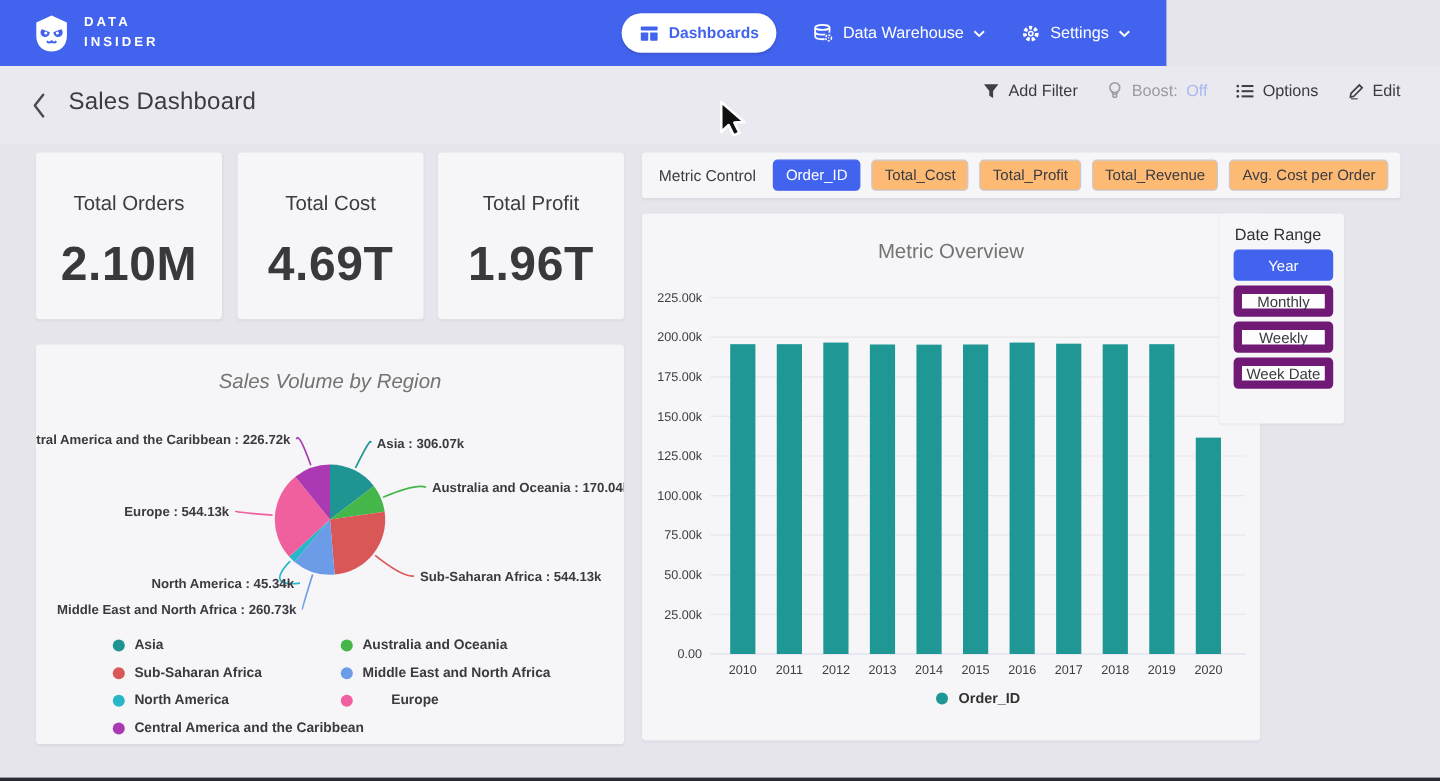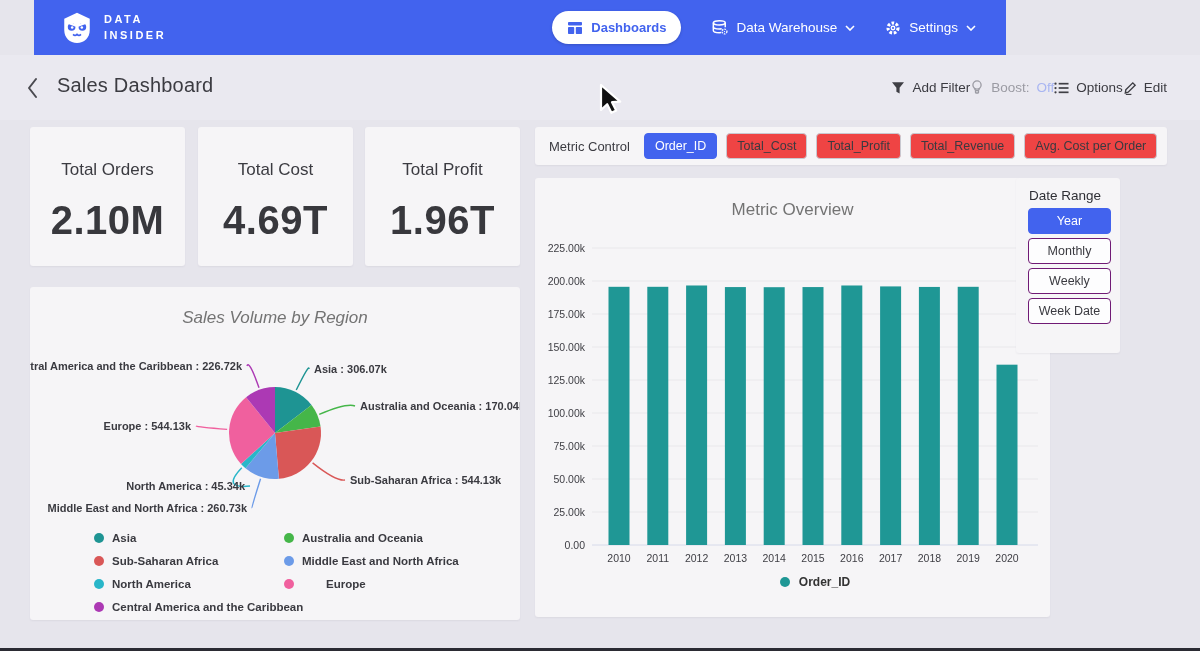--- a/index.html
+++ b/index.html
@@ -2,69 +2,69 @@
 <html><head>
 <meta charset="utf-8">
 <style>
   * { margin:0; padding:0; box-sizing:border-box; }
   html,body { width:1200px; height:651px; }
   body { font-family:"Liberation Sans", sans-serif; }
   .stage { position:relative; width:1200px; height:651px; background:#E6E5EC; overflow:hidden; }
 
   
   .topnav { position:absolute; left:0; top:0; width:972px; height:55px; background:#4263EE;
-            display:flex; align-items:center; justify-content:space-between; padding:0 30px 0 26px;margin-left:34px; }
+            display:flex; align-items:center; justify-content:space-between; padding:0 30px 0 26px; }
   .brand { display:flex; align-items:center; gap:10px; }
   .brand-text { color:#fff; font-size:11px; font-weight:bold; letter-spacing:2.5px; line-height:1.45; }
   .nav-right { display:flex; align-items:center; gap:30px; }
   .nav-pill { display:flex; align-items:center; gap:8px; background:#fff; color:#4263EE;
               border:none; border-radius:17px; height:33px; padding:0 15px; font-size:13px;
               font-weight:bold; cursor:pointer; box-shadow:0 1px 3px rgba(0,0,0,.18); font-family:inherit; }
   .nav-item { display:flex; align-items:center; gap:8px; color:#fff; font-size:13.5px; font-weight:500; cursor:pointer; background:none; border:none; font-family:inherit; }
 
   
   .header-row { position:absolute; left:0; top:55px; width:1200px; height:65px; background:#EAE9F0; }
   .back-btn { position:absolute; left:26px; top:22px; background:none; border:none; cursor:pointer; }
   .page-title { position:absolute; left:57px; top:19px; font-size:20px; font-weight:500; color:#3B3B41; letter-spacing:.2px; }
-  .header-actions { position:absolute; right:33px; top:25px; display:flex; align-items:center; }
+  .header-actions { position:absolute; right:33px; top:13px; display:flex; align-items:center; gap:24px; }
   .h-action { display:flex; align-items:center; gap:7px; font-size:13.5px; font-weight:500; color:#3B3B41;
               background:none; border:none; cursor:pointer; font-family:inherit; }
   .h-action.muted { color:#9B9BA3; }
   .boost-off { color:#A9B6F2;text-align:center; }
 
   
   .card { position:absolute; background:#F6F5F7; border-radius:3px; box-shadow:0 1px 2px rgba(40,40,60,.06); }
   .kpi-card { width:155px; height:139px; top:127px; display:flex; flex-direction:column; align-items:center; }
   .kpi-label { margin-top:33px; font-size:17px; color:#3B3B41; }
   .kpi-value { margin-top:18px; font-size:40px; font-weight:bold; color:#38383D; letter-spacing:.5px; }
 
   .card-title { position:absolute; width:100%; text-align:center; font-size:17px; font-weight:500; color:#737373; }
 
   
   .metric-bar { left:535px; top:127px; width:632px; height:38px; display:flex; align-items:center; gap:9px; padding-left:14px; }
   .metric-label { font-size:13px; color:#3B3B41; margin-right:5px; }
-  .pill-btn { height:26px; padding:0 10px; border-radius:4px; border:1px solid #C9C8D0; background:#ef4444;
+  .pill-btn { height:26px; padding:0 10px; border-radius:4px; border:1px solid #C9C8D0; background:#fdba74;
               color:#3A3A40; font-size:12.5px; cursor:pointer; font-family:inherit; }
   .pill-btn.selected { background:#4263EE; border-color:#4263EE; color:#fff; }
 
   
   .pie-card { left:30px; top:287px; width:490px; height:333px; }
   .pie-legend-item { position:absolute; display:flex; align-items:center; gap:8px; }
   .legend-dot { width:10px; height:10px; border-radius:50%; flex:none; }
   .pie-legend-label { font-size:11.5px; font-weight:bold; color:#3A3A40; white-space:nowrap; }
 
   
   .chart-card { left:535px; top:178px; width:515px; height:439px; }
   .bar-legend { position:absolute; left:57px; top:397px; width:446px; display:flex; align-items:center; justify-content:center; gap:9px; }
   .bar-legend-label { font-size:12px; font-weight:bold; color:#333; }
 
   
   .date-card { left:1004px; top:178px; width:104px; height:175px;margin-left:12px; }
   .date-label { position:absolute; left:13px; top:10px; font-size:13.5px; color:#2F2F35; }
-  .date-btn { position:absolute; left:12px; width:83px; height:26px; border-radius:4px; border:1px solid #701a75;
+  .date-btn { position:absolute; left:12px; width:83px; height:26px; border-radius:4px; border:7px solid #701a75;
               background:#FDFDFE; color:#3A3A40; font-size:12.5px; cursor:pointer; font-family:inherit; }
   .date-btn.selected { background:#4263EE; border-color:#4263EE; color:#fff; }
 
   .bottom-strip { position:absolute; left:0; bottom:0; width:1200px; height:3px; background:#2B2B33; }
   .cursor { position:absolute; left:599px; top:84px; z-index:50; pointer-events:none; }
   svg { font-family:inherit; display:block; }
 </style>
 </head>
 <body>
 

